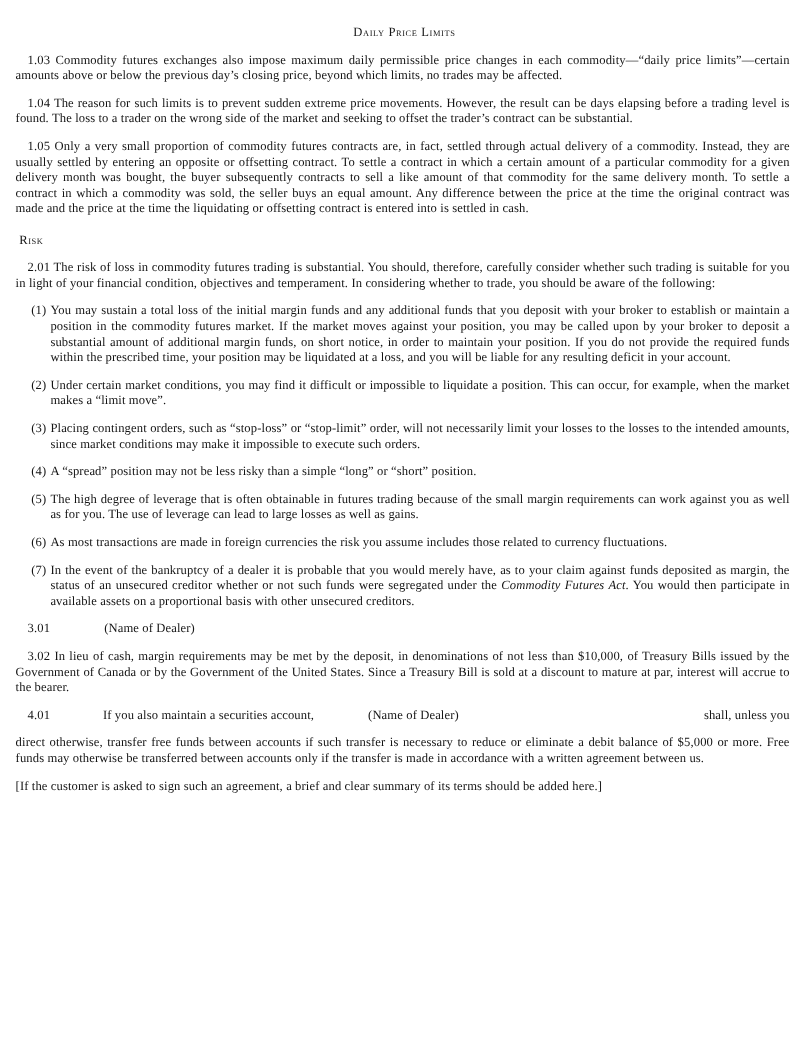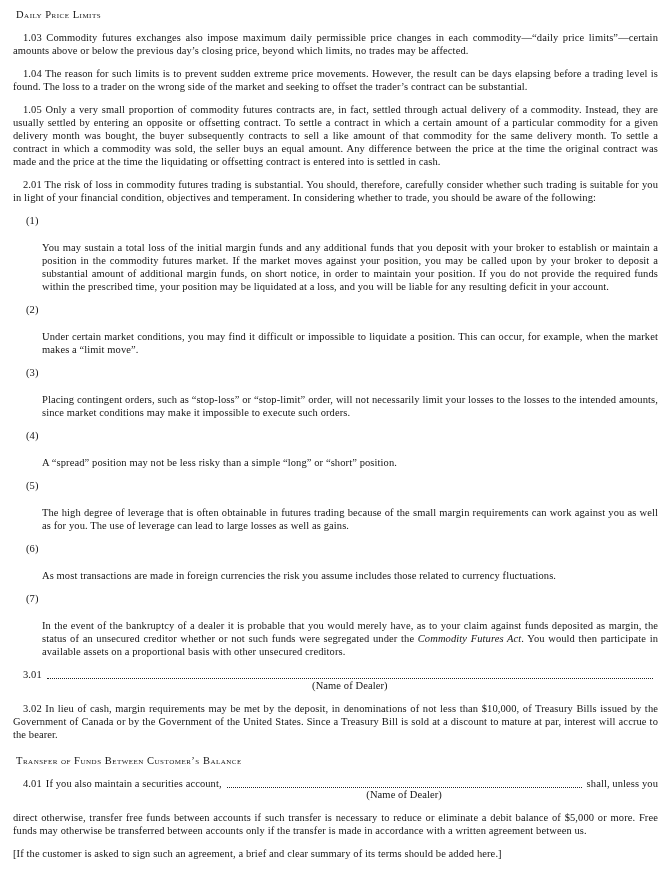--- a/index.html
+++ b/index.html
@@ -22,57 +22,58 @@
     overflow: hidden;
   }
   .sec-heading {
     font-size: 10.5px;
     font-weight: normal;
     font-variant: small-caps;
     letter-spacing: 0.5px;
     margin: 13px 0 0 3px;
   }
   .sec-heading.first {
-    margin-top: 1px;
+    margin-top: 14px;
+    text-align: center;
   }
   .para {
     margin: 10px 0 0 0;
     text-align: justify;
   }
   .pnum { white-space: nowrap; margin-left: 10px; }
   .list { margin-left: 13px; }
   .list-item {
     display: flex;
     margin-top: 10px;
   }
   .marker {
     flex: 0 0 16px;
   }
   .itext {
     flex: 1;
     text-align: justify;
-    margin-top: 27px;
   }
   .itext em { font-style: italic; }
   .fillline {
     display: flex;
     align-items: flex-start;
     margin-top: 10px;
+    gap: 40px;
   }
   .fillline .lead,
   .fillline .tail,
   .fillline .pnum {
     flex: none;
     white-space: nowrap;
   }
   .fillline .lead { margin-left: 4px; }
   .blankwrap {
     flex: 1 1 auto;
     display: flex;
-    flex-direction: column;
+    flex-direction: row;
     margin: 0 5px;
     min-width: 40px;
   }
   .dots {
     height: 10px;
     border-bottom: 1.6px dotted #222;
   }
   .blankcaption {
     text-align: center;
     line-height: 13px;
@@ -82,20 +83,21 @@
 <body>
 
 <div class="page">
 
   <div class="sec-heading first">Daily Price Limits</div>
   <p class="para"><span class="pnum">1.03</span> <span>Commodity futures exchanges also impose maximum daily permissible price changes in each commodity—“daily price limits”—certain amounts above or below the previous day’s closing price, beyond which limits, no trades may be affected.</span></p>
   <p class="para"><span class="pnum">1.04</span> <span>The reason for such limits is to prevent sudden extreme price movements. However, the result can be days elapsing before a trading level is found. The loss to a trader on the wrong side of the market and seeking to offset the trader’s contract can be substantial.</span></p>
 
   <p class="para"><span class="pnum">1.05</span> <span>Only a very small proportion of commodity futures contracts are, in fact, settled through actual delivery of a commodity. Instead, they are usually settled by entering an opposite or offsetting contract. To settle a contract in which a certain amount of a particular commodity for a given delivery month was bought, the buyer subsequently contracts to sell a like amount of that commodity for the same delivery month. To settle a contract in which a commodity was sold, the seller buys an equal amount. Any difference between the price at the time the original contract was made and the price at the time the liquidating or offsetting contract is entered into is settled in cash.</span></p>
 
+  <div class="sec-heading">Risk</div>
   <p class="para"><span class="pnum">2.01</span> <span>The risk of loss in commodity futures trading is substantial. You should, therefore, carefully consider whether such trading is suitable for you in light of your financial condition, objectives and temperament. In considering whether to trade, you should be aware of the following:</span></p>
 
   <div class="list">
     <div class="list-item">
       <span class="marker">(1)</span>
       <span class="itext">You may sustain a total loss of the initial margin funds and any additional funds that you deposit with your broker to establish or maintain a position in the commodity futures market. If the market moves against your position, you may be called upon by your broker to deposit a substantial amount of additional margin funds, on short notice, in order to maintain your position. If you do not provide the required funds within the prescribed time, your position may be liquidated at a loss, and you will be liable for any resulting deficit in your account.</span>
     </div>
     <div class="list-item">
       <span class="marker">(2)</span>
       <span class="itext">Under certain market conditions, you may find it difficult or impossible to liquidate a position. This can occur, for example, when the market makes a “limit move”.</span>
@@ -127,21 +129,20 @@
   <div class="fillline">
     <span class="pnum">3.01</span>
     <span class="blankwrap">
       <span class="dots"></span>
       <span class="blankcaption">(Name of Dealer)</span>
     </span>
   </div>
 
   <p class="para"><span class="pnum">3.02</span> <span>In lieu of cash, margin requirements may be met by the deposit, in denominations of not less than $10,000, of Treasury Bills issued by the Government of Canada or by the Government of the United States. Since a Treasury Bill is sold at a discount to mature at par, interest will accrue to the bearer.</span></p>
 
-  <div class="sec-heading">Transfer of Funds Between Customer’s Balance</div>
 
   <div class="fillline">
     <span class="pnum">4.01</span>
     <span class="lead">If you also maintain a securities account,</span>
     <span class="blankwrap">
       <span class="dots"></span>
       <span class="blankcaption">(Name of Dealer)</span>
     </span>
     <span class="tail">shall, unless you</span>
   </div>

